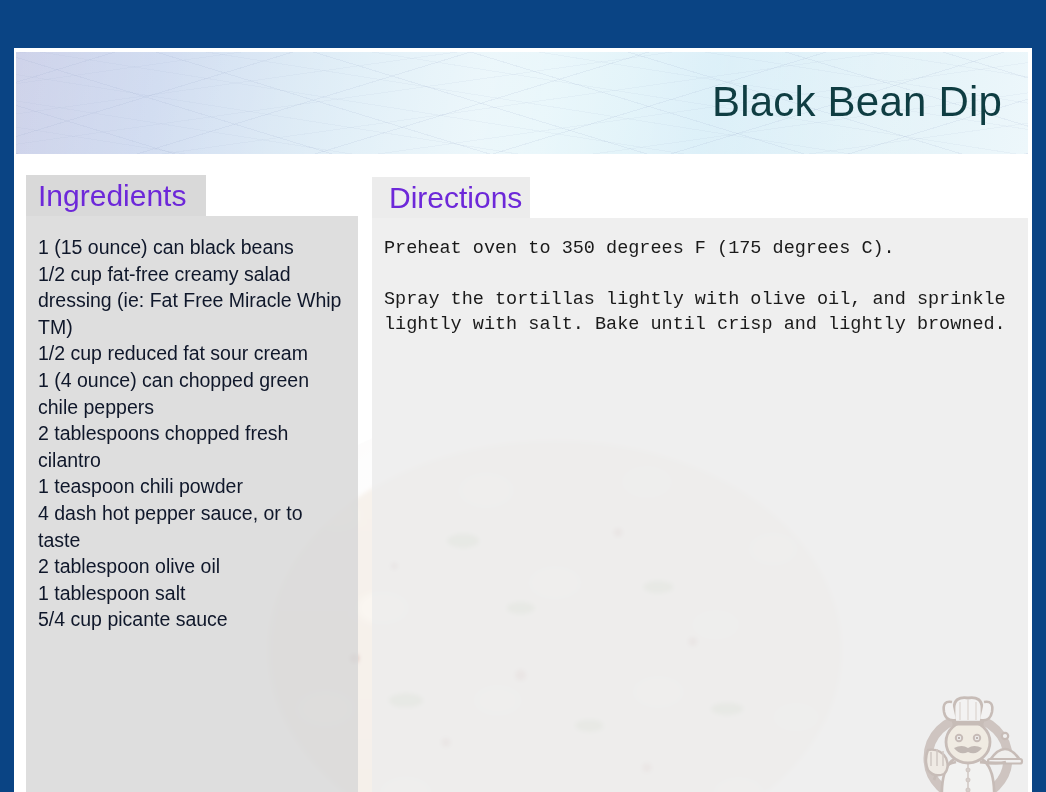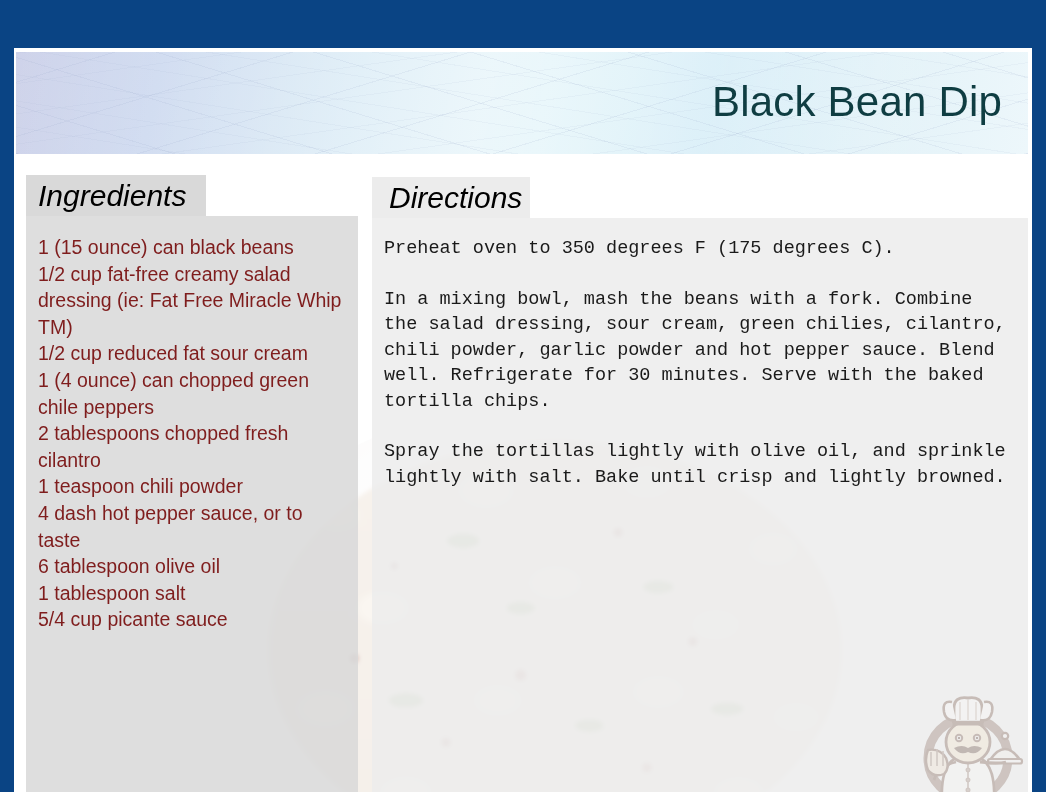--- a/index.html
+++ b/index.html
@@ -132,44 +132,43 @@
     background: #d9d9d9;
     display: flex;
     align-items: center;
     padding-left: 12px;
   }
   .panel-tab.directions-tab { background: #ececec; padding-left: 17px; }
 
   .panel-tab-label {
     font-size: 30px;
     font-weight: 400;
-    color: #000000;
+    color: #6d28d9;
     line-height: 1;
-    font-style: italic;
   }
 
   .panel-body {
     position: absolute;
     padding: 18px 14px 0 12px;
   }
   .panel-body.ingredients-body { background: rgba(216,216,216,.86); }
   .panel-body.directions-body  { background: rgba(236,236,236,.84); }
 
   
   #ingredients-tab  { left: 12px; top: 127px; width: 180px; height: 41px; }
   #ingredients-body { left: 12px; top: 168px; width: 332px; height: 607px; }
 
   
   #directions-tab   { left: 358px; top: 129px; width: 158px; height: 41px; }
   #directions-body  { left: 358px; top: 170px; width: 656px; height: 605px; font-family: Liberation Mono, monospace; }
 
   .ingredient-line {
     font-size: 19.5px;
     line-height: 26.6px;
-    color: #7f1d1d;
+    color: #0f172a;
     white-space: pre-wrap;
   }
 
   .direction-para {
     font-size: 18.5px;
     line-height: 25.5px;
     color: #1a1a1a;
     margin-bottom: 25px;
   }
   .direction-para:last-child { margin-bottom: 0; }
@@ -207,31 +206,30 @@
         <span class="panel-tab-label">Ingredients</span>
       </div>
       <div class="panel-body ingredients-body" id="ingredients-body">
         <div class="ingredient-line">1 (15 ounce) can black beans</div>
         <div class="ingredient-line">1/2 cup fat-free creamy salad dressing (ie: Fat Free Miracle Whip TM)</div>
         <div class="ingredient-line">1/2 cup reduced fat sour cream</div>
         <div class="ingredient-line">1 (4 ounce) can chopped green chile peppers</div>
         <div class="ingredient-line">2 tablespoons chopped fresh cilantro</div>
         <div class="ingredient-line">1 teaspoon chili powder</div>
         <div class="ingredient-line">4 dash hot pepper sauce, or to taste</div>
-        <div class="ingredient-line">6 tablespoon olive oil</div>
+        <div class="ingredient-line">2 tablespoon olive oil</div>
         <div class="ingredient-line">1 tablespoon salt</div>
         <div class="ingredient-line">5/4 cup picante sauce</div>
       </div>
 
       <div class="panel-tab directions-tab" id="directions-tab">
         <span class="panel-tab-label">Directions</span>
       </div>
       <div class="panel-body directions-body" id="directions-body">
         <p class="direction-para">Preheat oven to 350 degrees F (175 degrees C).</p>
-        <p class="direction-para">In a mixing bowl, mash the beans with a fork. Combine the salad dressing, sour cream, green chilies, cilantro, chili powder, garlic powder and hot pepper sauce. Blend well. Refrigerate for 30 minutes. Serve with the baked tortilla chips.</p>
         <p class="direction-para">Spray the tortillas lightly with olive oil, and sprinkle lightly with salt. Bake until crisp and lightly browned.</p>
       </div>
 
     </div>
 
     <svg id="chef-logo" viewBox="0 0 112 120">
       <g fill="none" stroke="#7b5c4e" stroke-width="3.4">
         <circle cx="56" cy="72" r="40" stroke-width="9" opacity=".85"></circle>
       </g>
 

